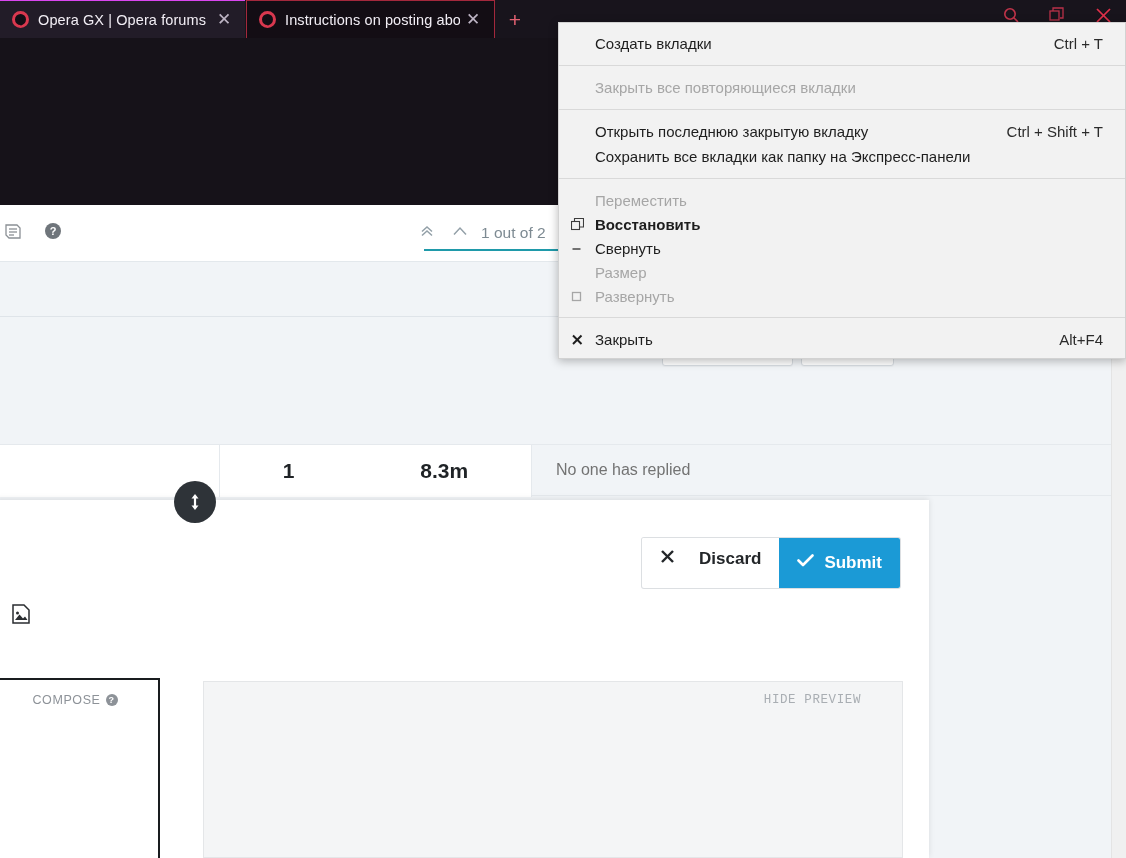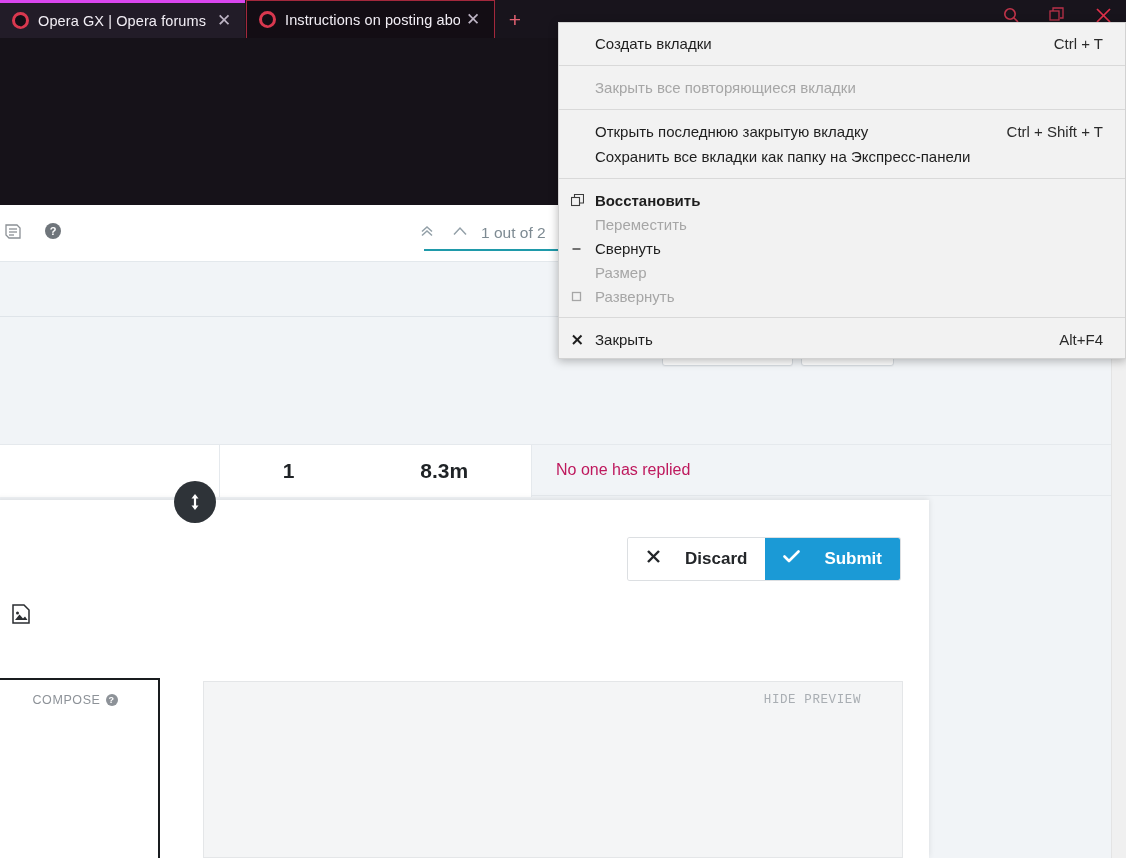--- a/index.html
+++ b/index.html
@@ -25,21 +25,21 @@
   .tab {
     position: relative;
     display: flex; align-items: center;
     padding: 0 8px 0 12px;
     height: 38px;
     color: #f2eef5;
     font-size: 14.5px;
     white-space: nowrap;
     overflow: hidden;
   }
-  .tab.tab-1 { width: 245px; background: #221c28; border-top: 3px solid #d946ef; }
+  .tab.tab-1 { width: 245px; background: #221c28; border-top: 1px solid #d946ef; }
   .tab.tab-2 { width: 249px; background: #130d14; border: 1px solid #a3283c; border-bottom: none; margin-left: 1px; }
   .tab-favicon {
     width: 17px; height: 17px; flex: 0 0 17px; margin-right: 9px;
     border-radius: 50%;
     border: 3px solid #d9384f;
     background: #120e15;
     position: relative;
   }
   .tab-favicon::after {
     content: ""; position: absolute; left: 50%; top: 50%;
@@ -136,21 +136,21 @@
     background: #ffffff; border-right: 1px solid #e5e9ed;
     display: flex; align-items: center; justify-content: space-around;
   }
   .stats-card.card-left { left: -4px; width: 224px; }
   .stats-card.card-mid  { left: 220px; width: 312px; }
   .stat-val {
     color: #1f2326; font-size: 21px; font-weight: 700;
   }
   .no-reply {
     position: absolute; left: 556px; top: 50%; transform: translateY(-50%);
-    color: #be185d; font-size: 16px;
+    color: #737373; font-size: 16px;
   }
   .scroll-fab {
     position: absolute; left: 174px; top: 481px;
     width: 42px; height: 42px; border-radius: 50%;
     background: #2e3338; color: #ffffff;
     display: flex; align-items: center; justify-content: center;
     font-size: 16px; z-index: 8;
   }
 
   
@@ -163,22 +163,22 @@
     position: absolute; right: 29px; top: 38px;
     display: flex; border-radius: 2px; overflow: hidden;
     box-shadow: 0 0 0 1px #dcdfe2;
   }
   .btn-discard {
     height: 42px; padding: 0 18px; background: #ffffff; color: #232629;
     display: flex; align-items: center; gap: 24px;
     font-size: 17px; font-weight: 700;
   }
   .btn-submit {
-    height: 42px; padding: 0 18px; background: #1b9ad6; color: #ffffff;
-    display: flex; align-items: center; gap: 24px;
+    height: 50px; padding: 0 18px; background: #1b9ad6; color: #ffffff;
+    display: flex; align-items: center; gap: 10px;
     font-size: 17px; font-weight: 700;
   }
   .img-placeholder {
     position: absolute; left: 16px; top: 104px;
     width: 18px; height: 20px;
     color: #2a2d30;
   }
   .compose-tab {
     position: absolute; left: -4px; top: 178px; width: 168px; height: 180px;
     background: #ffffff;
@@ -458,33 +458,33 @@
       <div class="ctx-item tall">
         <span class="ctx-icon"></span>
         <span class="ctx-label">Сохранить все вкладки как папку на Экспресс-панели</span>
         <span class="ctx-accel"></span>
       </div>
     </div>
 
     <div class="ctx-sep"></div>
 
     <div class="ctx-group">
+      <div class="ctx-item disabled">
+        <span class="ctx-icon"></span>
+        <span class="ctx-label">Переместить</span>
+        <span class="ctx-accel"></span>
+      </div>
       <div class="ctx-item bold">
         <span class="ctx-icon">
           <svg width="13" height="13" viewBox="0 0 13 13">
             <rect x="0.5" y="3.5" width="8" height="8" fill="none" stroke="#3c3c3c" stroke-width="1.1"></rect>
             <polyline points="3.5,3.5 3.5,0.5 12.5,0.5 12.5,9 9,9" fill="none" stroke="#3c3c3c" stroke-width="1.1"></polyline>
           </svg>
         </span>
         <span class="ctx-label">Восстановить</span>
-        <span class="ctx-accel"></span>
-      </div>
-      <div class="ctx-item disabled">
-        <span class="ctx-icon"></span>
-        <span class="ctx-label">Переместить</span>
         <span class="ctx-accel"></span>
       </div>
       <div class="ctx-item">
         <span class="ctx-icon">
           <svg width="13" height="13" viewBox="0 0 13 13">
             <line x1="1.5" y1="7" x2="9.5" y2="7" stroke="#3c3c3c" stroke-width="1.4"></line>
           </svg>
         </span>
         <span class="ctx-label">Свернуть</span>
         <span class="ctx-accel"></span>

